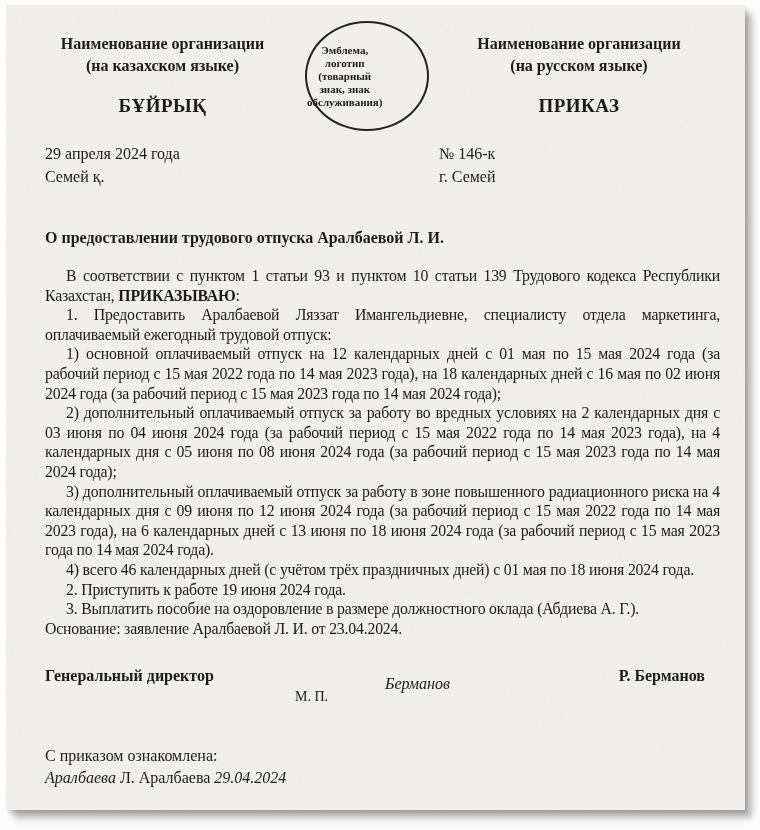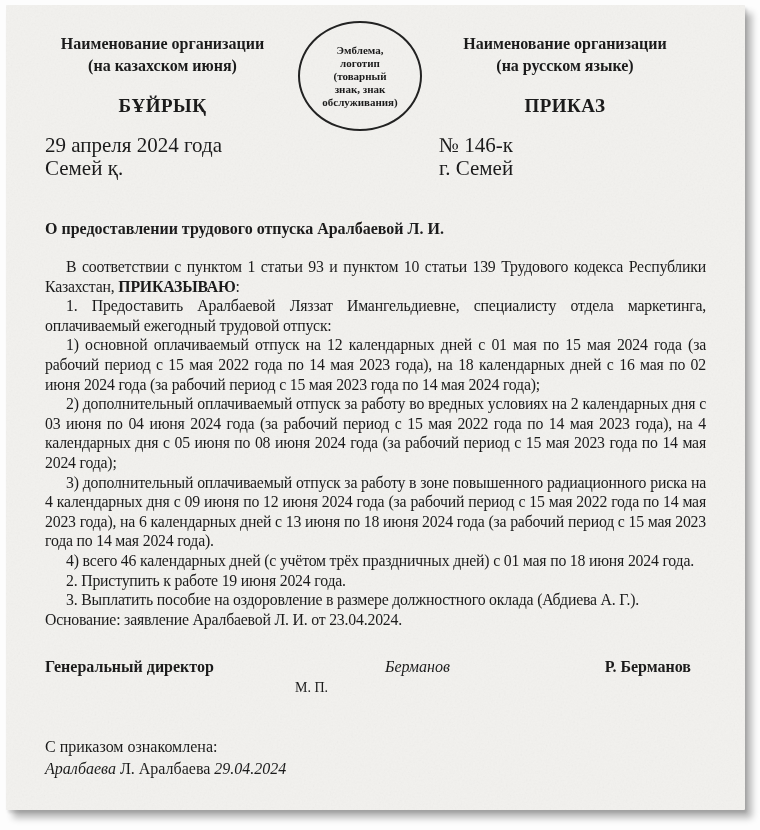--- a/index.html
+++ b/index.html
@@ -15,55 +15,55 @@
     position: absolute;
     left: 6px; top: 5px;
     width: 739px; height: 805px;
     background: #f2f1ee;
     box-shadow: 7px 8px 7px rgba(0,0,0,0.28), 2px 3px 3px rgba(0,0,0,0.12);
     border-radius: 1px;
   }
   .texture { position: absolute; inset: 0; width: 100%; height: 100%; pointer-events: none; }
   .content {
     position: absolute; inset: 0;
-    padding: 28px 39px 0 39px;
+    padding: 28px 25px 0 39px;
     font-size: 15.8px;
     letter-spacing: -0.2px;
     line-height: 19.6px;
   }
   
   .doc-header { display: flex; justify-content: space-between; align-items: flex-start; }
   .org-block { text-align: center; font-weight: bold; font-size: 16px; line-height: 22px; letter-spacing: 0; }
   .org-block.kk { width: 235px; }
   .org-block.ru { width: 250px; margin-right: 16px; }
   .doc-type { margin-top: 18px; font-size: 19px; letter-spacing: 0.5px; }
   .emblem {
     width: 124px; height: 110px;
     margin-top: -12px;
     border: 2.5px solid #222;
     border-radius: 50%;
-    display: flex; align-items: center; justify-content: center;
+    display: flex; align-items: center; justify-content: flex-start;
     text-align: center;
     font-weight: bold; font-size: 11px; line-height: 13px; letter-spacing: 0;
     flex-shrink: 0;
   }
   
-  .meta-row { position: relative; margin-top: 3px; line-height: 22.5px; font-size: 21px; letter-spacing: 0; }
+  .meta-row { position: relative; margin-top: 12px; line-height: 22.5px; font-size: 16px; letter-spacing: 0; }
   .meta-right { position: absolute; left: 394px; top: 0; }
   
   .subject { margin-top: 38px; font-size: 16px; font-weight: bold; line-height: 24px; letter-spacing: 0; }
   
   .body-text { margin-top: 16px; text-align: justify; }
   .body-text p { text-indent: 21px; }
   .body-text p.no-indent { text-indent: 0; }
   .kw { font-weight: bold; }
   
   .sig-row { position: relative; margin-top: 28px; font-size: 16px; line-height: 20px; letter-spacing: 0; display: flex; }
   .sig-pos { font-weight: bold; text-align: right; }
-  .sig-hand { position: absolute; left: 340px; top: 0; font-style: italic; }
+  .sig-hand { position: absolute; left: 340px; top: 8px; font-style: italic; }
   .sig-name { margin-left: auto; margin-right: 15px; font-weight: bold; }
   .seal-mark { margin-top: 1px; padding-left: 250px; font-size: 14px; line-height: 20px; letter-spacing: 0; }
   
   .ack { margin-top: 38px; font-size: 16px; line-height: 22px; letter-spacing: 0; }
   .ack .hand, .ack .ack-date { font-style: italic; }
   .ack .ack-name { margin: 12px 4px; }
   .ack .hand { }
 </style>
 </head>
 <body>
@@ -78,21 +78,21 @@
         </feComponentTransfer>
     </filter>
     <rect width="100%" height="100%" filter="url(#paperNoise)" opacity="0.6"></rect>
   </svg>
 
   <div class="content">
 
     <div class="doc-header">
       <div class="org-block kk">
         <div>Наименование организации</div>
-        <div>(на казахском июня)</div>
+        <div>(на казахском языке)</div>
         <div class="doc-type">БҰЙРЫҚ</div>
       </div>
 
       <div class="emblem">
         <div>
           <div>Эмблема,</div>
           <div>логотип</div>
           <div>(товарный</div>
           <div>знак, знак</div>
           <div>обслуживания)</div>

